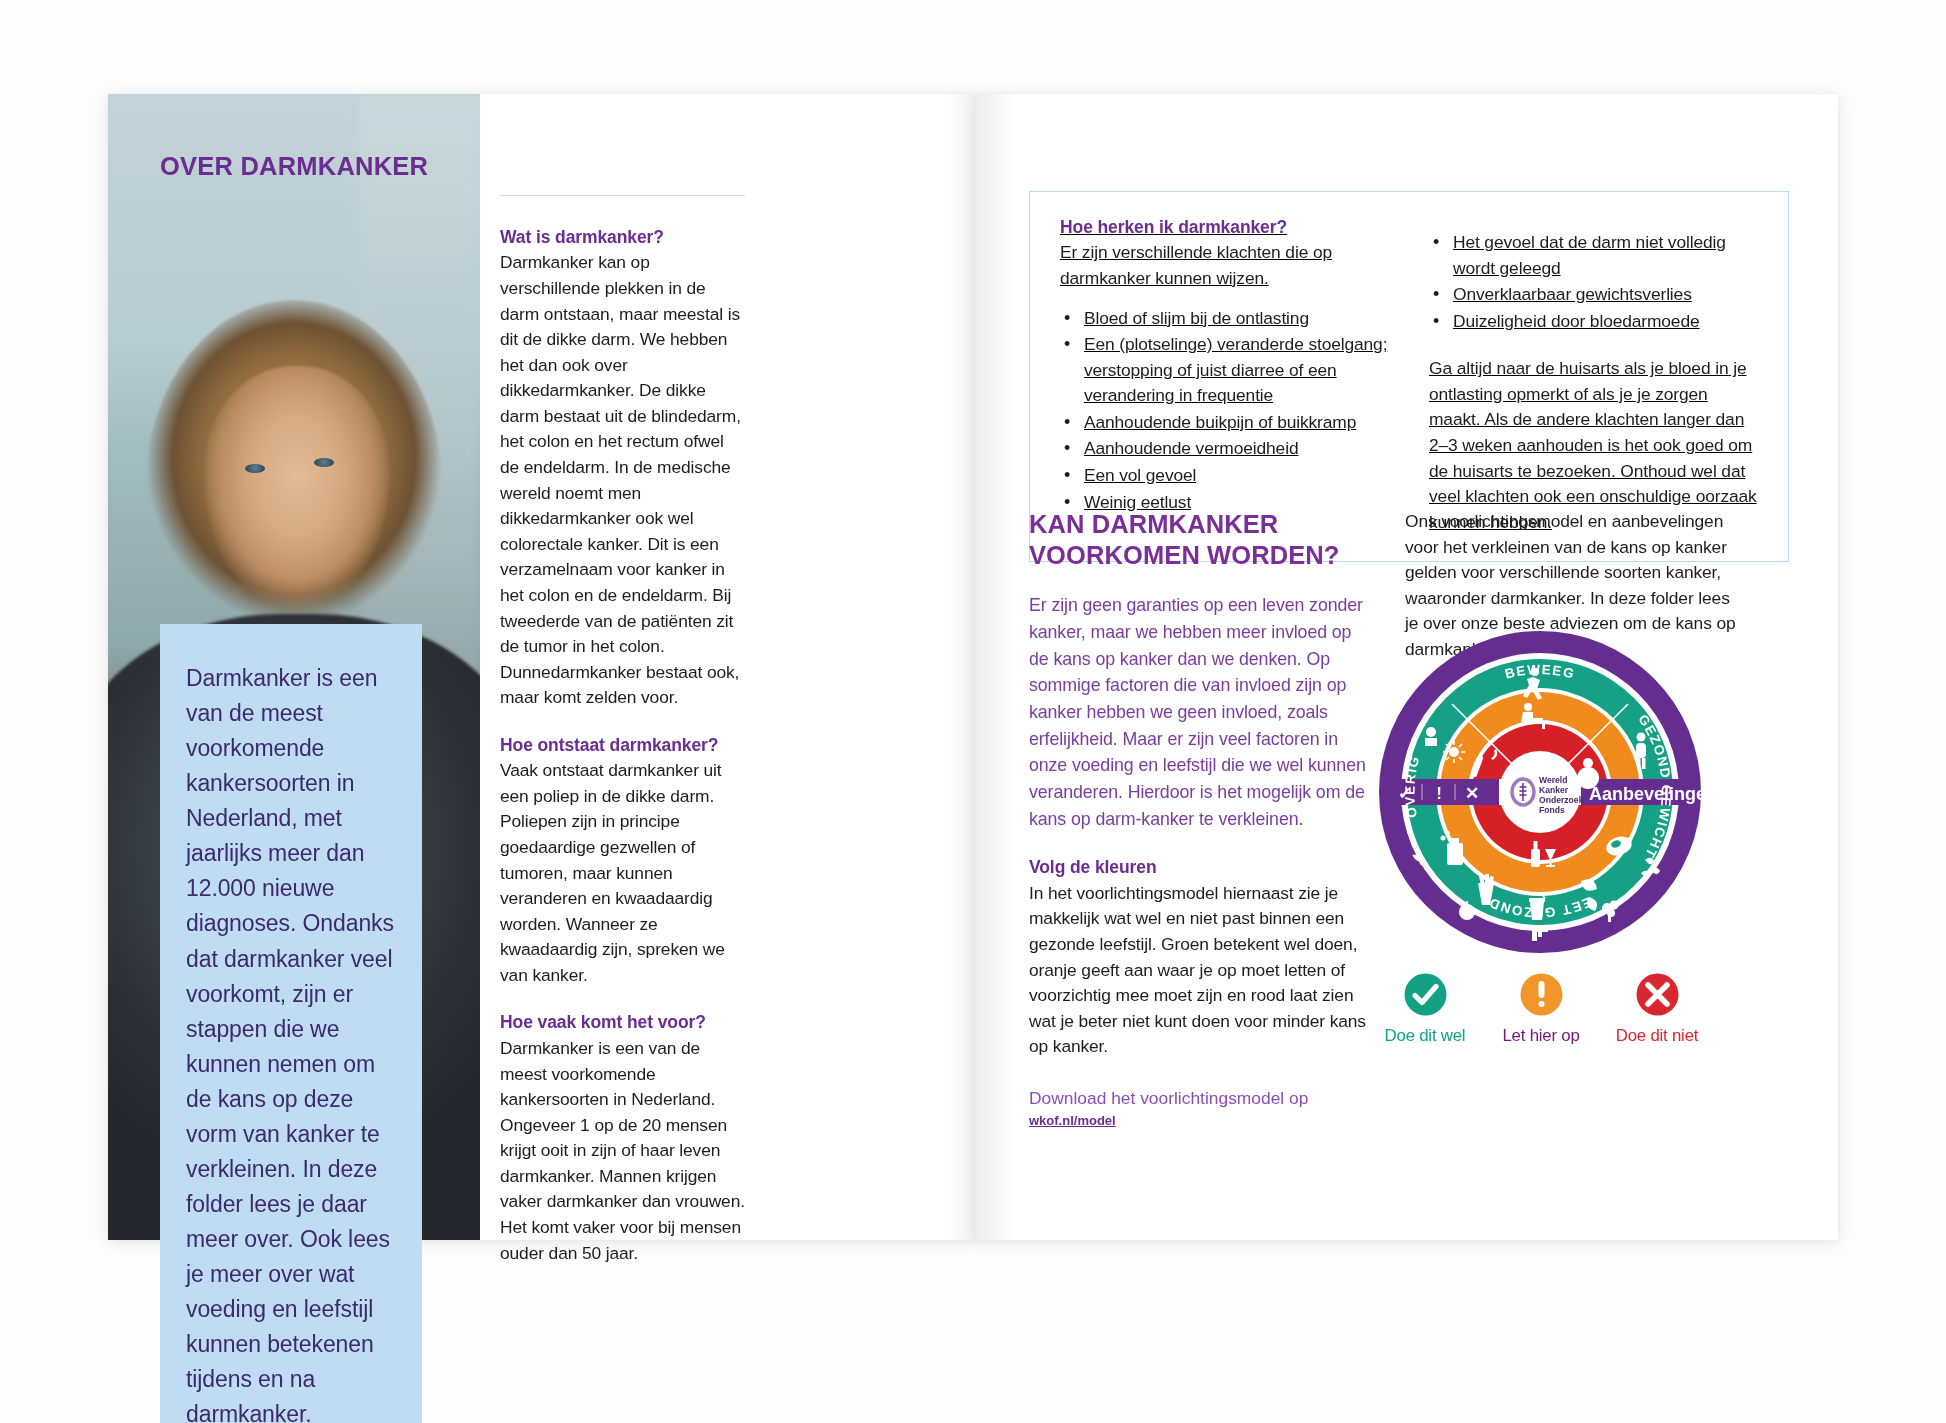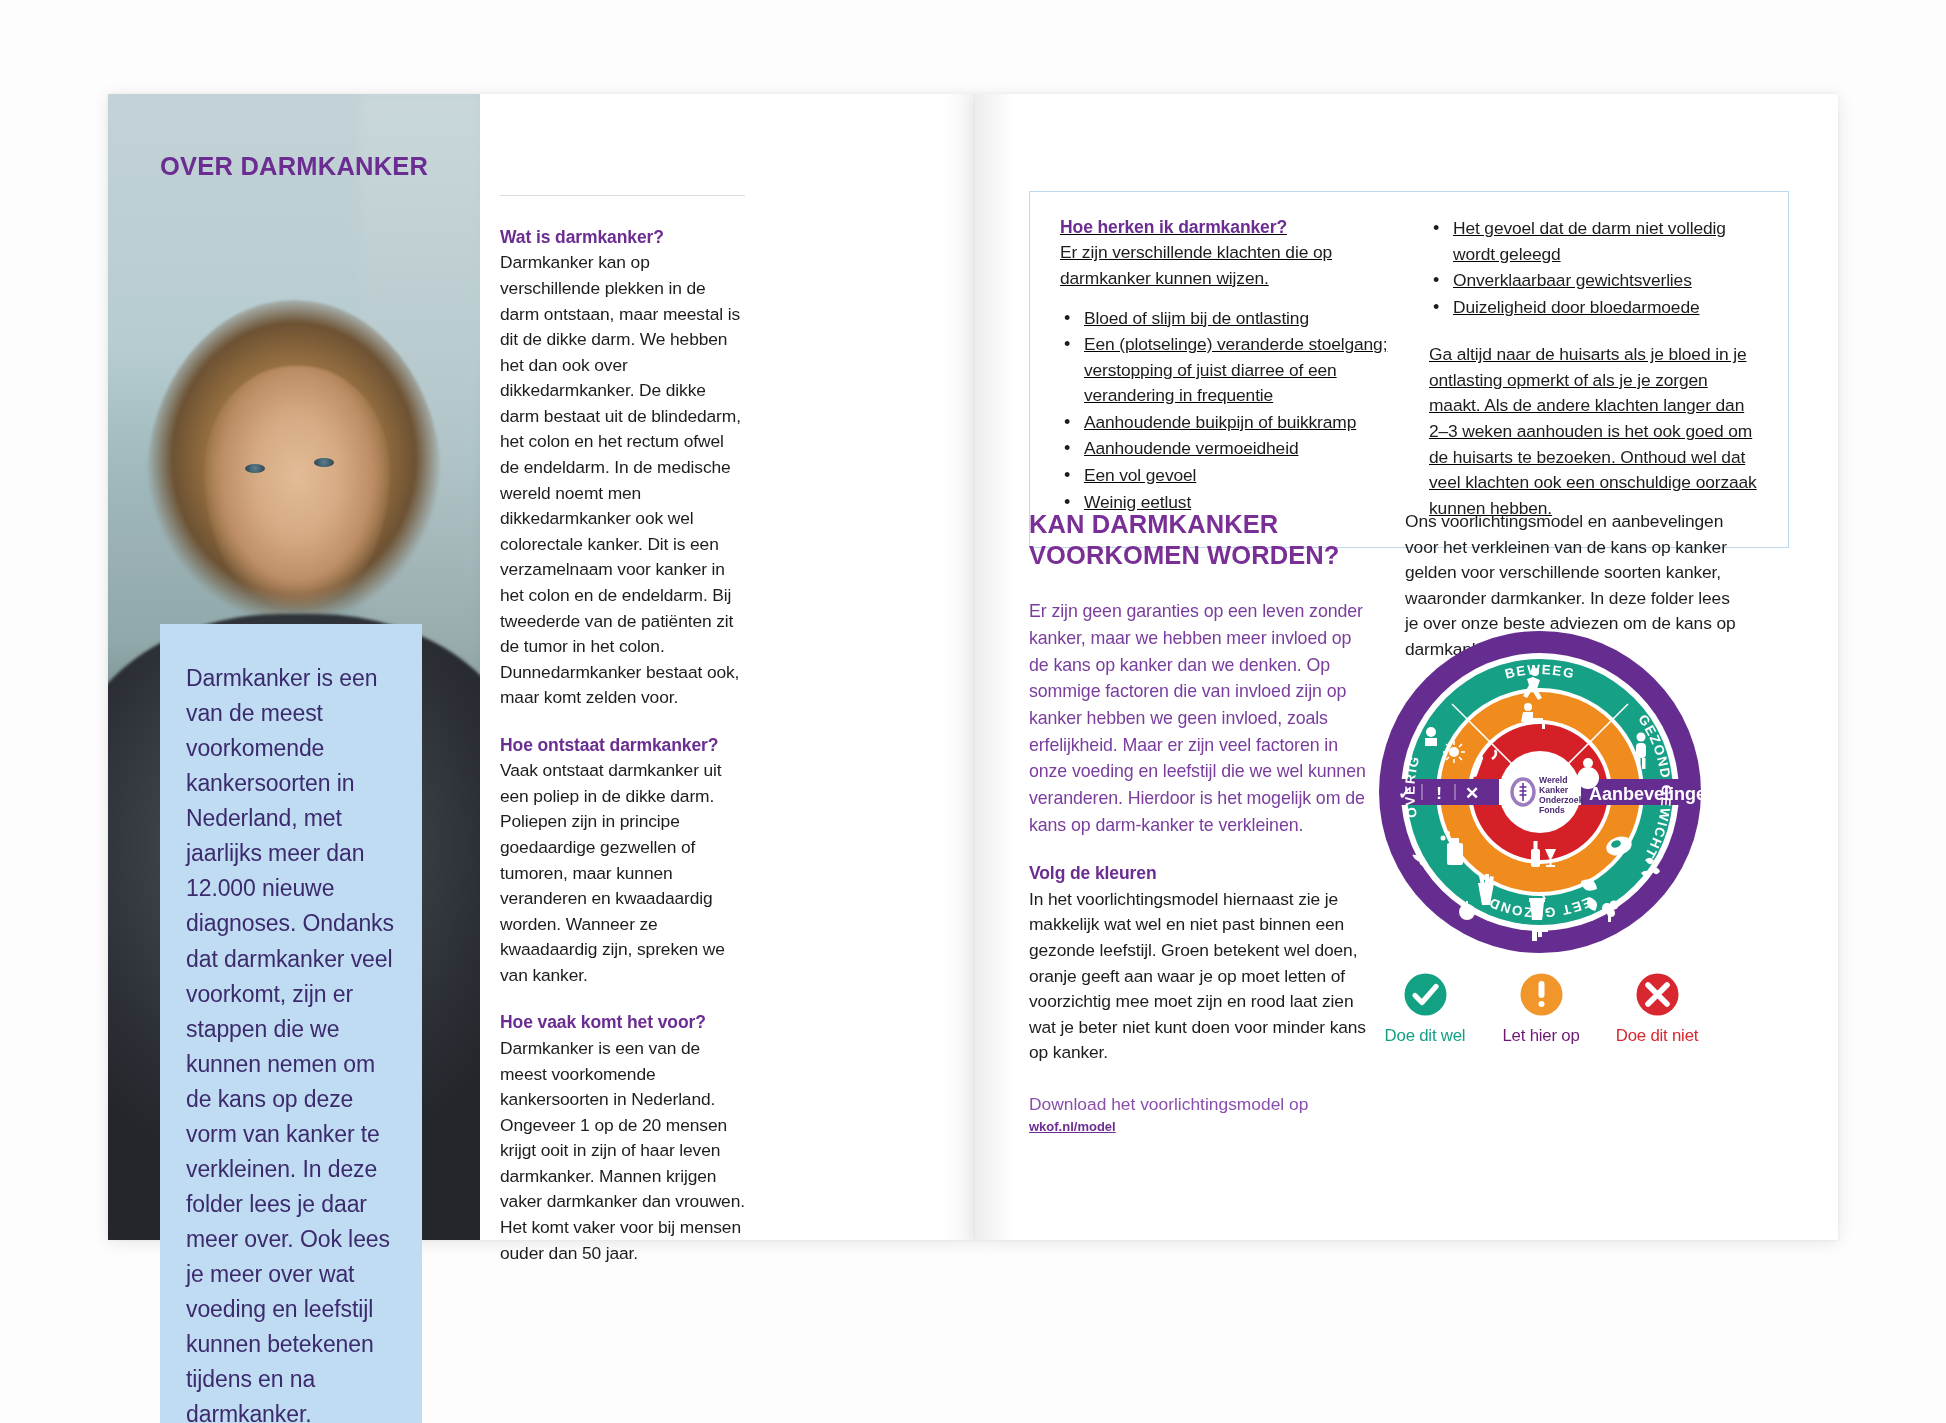--- a/index.html
+++ b/index.html
@@ -186,33 +186,33 @@
             <ul class="bul">
               <li>Bloed of slijm bij de ontlasting</li>
               <li>Een (plotselinge) veranderde stoelgang; verstopping of juist diarree of een verandering in frequentie</li>
               <li>Aanhoudende buikpijn of buikkramp</li>
               <li>Aanhoudende vermoeidheid</li>
               <li>Een vol gevoel</li>
               <li>Weinig eetlust</li>
             </ul>
           </div>
           <div class="ib-col">
-            <ul class="bul" style="margin-top:0">
+            <ul class="bul" style="margin-top:14px">
               <li>Het gevoel dat de darm niet volledig wordt geleegd</li>
               <li>Onverklaarbaar gewichtsverlies</li>
               <li>Duizeligheid door bloedarmoede</li>
             </ul>
             <div class="body-t" style="margin-top:22px">Ga altijd naar de huisarts als je bloed in je ontlasting opmerkt of als je je zorgen maakt. Als de andere klachten langer dan 2–3 weken aanhouden is het ook goed om de huisarts te bezoeken. Onthoud wel dat veel klachten ook een onschuldige oorzaak kunnen hebben.</div>
           </div>
         </div>
 
         <div class="lower">
           <div class="lo-col">
             <div class="h-big">KAN DARMKANKER</div>
-            <div class="h-big" style="margin-bottom:28px">VOORKOMEN WORDEN?</div>
+            <div class="h-big" style="margin-bottom:22px">VOORKOMEN WORDEN?</div>
             <div class="purple-p" style="margin-bottom:24px">Er zijn geen garanties op een leven zonder kanker, maar we hebben meer invloed op de kans op kanker dan we denken. Op sommige factoren die van invloed zijn op kanker hebben we geen invloed, zoals erfelijkheid. Maar er zijn veel factoren in onze voeding en leefstijl die we wel kunnen veranderen. Hierdoor is het mogelijk om de kans op darm-kanker te verkleinen.</div>
 
             <div class="h-sub">Volg de kleuren</div>
             <div class="body-t" style="margin-bottom:26px">In het voorlichtingsmodel hiernaast zie je makkelijk wat wel en niet past binnen een gezonde leefstijl. Groen betekent wel doen, oranje geeft aan waar je op moet letten of voorzichtig mee moet zijn en rood laat zien wat je beter niet kunt doen voor minder kans op kanker.</div>
 
             <div class="link-purple">Download het voorlichtingsmodel op</div>
             <a class="link-bold" href="#">wkof.nl/model</a>
           </div>
 
           <div class="lo-col">

